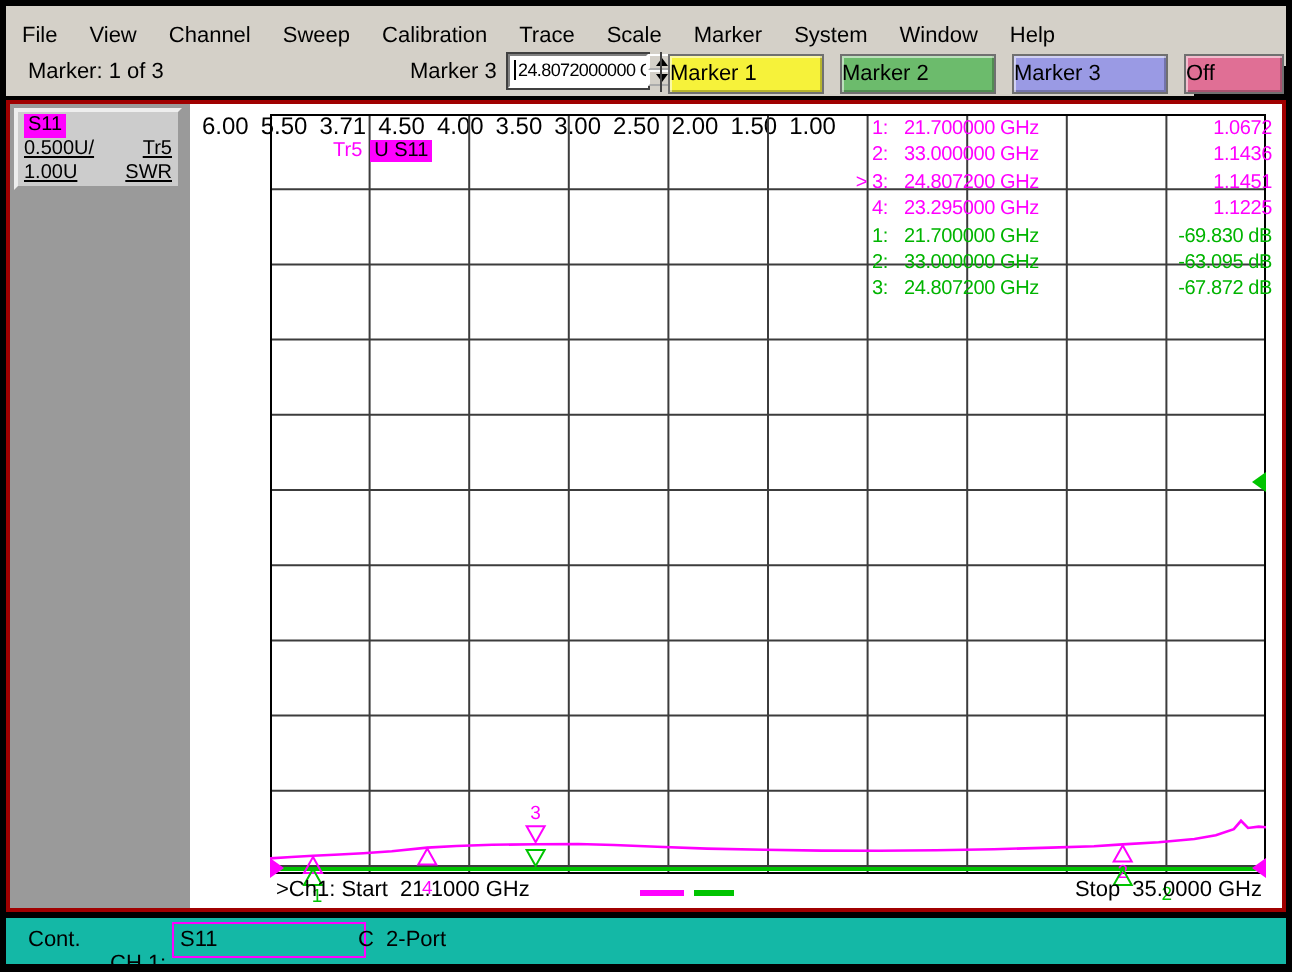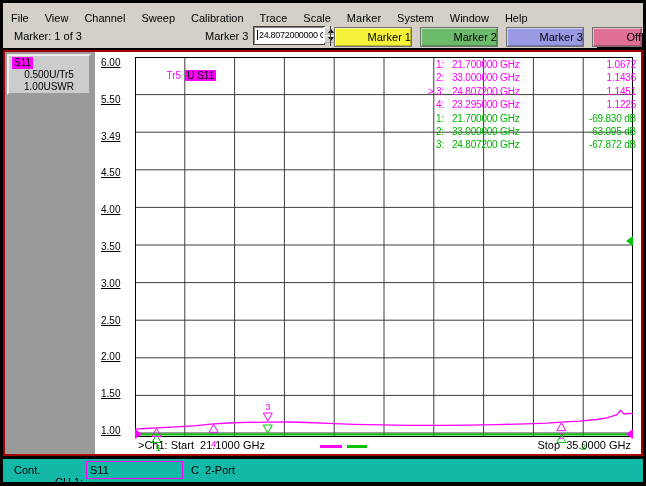--- a/index.html
+++ b/index.html
@@ -23,36 +23,36 @@
   .caret{display:inline-block;width:1px;height:10px;background:#000;vertical-align:-2px;margin-right:1px;}
   .tb-spin{position:absolute;left:321px;top:3px;width:13px;height:17px;}
   .spin-btn{width:13px;height:8px;background:#d4d0c8;border:1px outset #fff;box-sizing:border-box;
             display:flex;align-items:center;justify-content:center;padding:0;}
   .tri-up{width:0;height:0;border-left:3px solid transparent;border-right:3px solid transparent;
           border-bottom:4px solid #000;}
   .tri-dn{width:0;height:0;border-left:3px solid transparent;border-right:3px solid transparent;
           border-top:4px solid #000;}
   .tb-btn{position:absolute;top:3px;height:20px;border:1px solid #707070;box-sizing:border-box;
           box-shadow:inset 1px 1px 0 rgba(255,255,255,.55),inset -1px -1px 0 rgba(0,0,0,.25);
-          font-size:11px;text-align:right;line-height:18px;color:#000;cursor:default;}
+          font-size:11px;text-align:left;line-height:18px;color:#000;cursor:default;}
   .tb-divider{position:absolute;left:327px;top:2px;width:1px;height:20px;background:#404040;}
 
   
   .main{position:absolute;left:3px;top:50px;width:640px;height:406px;border:2px solid #a00000;
         background:#fff;box-sizing:border-box;}
   .sidebar{position:absolute;left:0;top:0;width:90px;height:100%;background:#9a9a9a;}
   .tracebox{position:absolute;left:2px;width:84px;height:41px;background:#ccc;
             border:2px outset #eee;font-size:10px;line-height:12px;padding:1px 3px;
             box-sizing:border-box;color:#000;}
-  .tbx-row{display:flex;justify-content:center;}
+  .tbx-row{display:flex;justify-content:space-between;text-decoration:underline;}
   .meas-chip{display:inline-block;padding:0 2px;color:#000;}
 
   .chartwrap{position:absolute;left:90px;top:0;right:0;bottom:0;background:#fff;}
   .yticks{position:absolute;left:0;top:5px;width:36px;height:380px;display:flex;
-          flex-direction:column;justify-content:space-between;font-size:10px;color:#000;text-decoration:underline;}
+          flex-direction:row;justify-content:space-between;font-size:12px;color:#000;}
   .yticks div{height:12px;line-height:12px;padding-left:6px;}
   #plot{position:absolute;left:40px;top:5px;}
   .plot-title{position:absolute;left:55px;top:7px;font-size:10px;white-space:pre;}
   .plot-title .tr{color:#ff00ff;}
   .plot-title .chip{background:#ff00ff;color:#000;padding:0 2px;margin-left:4px;}
 
   .readout{position:absolute;top:6px;right:5px;font-size:10px;letter-spacing:-0.2px;}
   .ro-row{display:flex;height:13.4px;line-height:13.4px;}
   .ro-n{width:26px;text-align:right;white-space:pre;}
   .ro-f{width:100px;padding-left:8px;white-space:pre;}
@@ -64,21 +64,21 @@
   .xa-stop{position:absolute;right:2px;top:0;white-space:pre;}
   .dash{position:absolute;top:6px;height:3px;}
 
   
   .statusbar{position:absolute;left:3px;top:459px;width:640px;height:23px;background:#14b8a6;
              font-size:11px;color:#000;}
   .sb-cont{position:absolute;left:11px;top:5px;}
   .sb-ch{position:absolute;left:52px;top:17px;}
   .sb-meas{position:absolute;left:83px;top:2px;width:92px;height:16px;border:1px solid #ff00ff;
            line-height:16px;padding-left:3px;}
-  .sb-cal{position:absolute;left:188px;top:5px;white-space:pre;}
+  .sb-cal{position:absolute;left:176px;top:5px;white-space:pre;}
   .sb-lcl{position:absolute;right:18px;top:5px;margin-top:36px;}
 </style>
 </head>
 <body>
 
 <div class="menubar" id="menubar">
     <span class="menu-item">File</span>
     <span class="menu-item">View</span>
     <span class="menu-item">Channel</span>
     <span class="menu-item">Sweep</span>
@@ -118,21 +118,21 @@
         <div class="tbx-row">
           <span>1.00U</span>
           <span>SWR</span>
         </div>
       </div>
     </div>
   <div class="chartwrap">
     <div class="yticks" id="yticks">
         <div>6.00</div>
         <div>5.50</div>
-        <div>3.49</div>
+        <div>3.71</div>
         <div>4.50</div>
         <div>4.00</div>
         <div>3.50</div>
         <div>3.00</div>
         <div>2.50</div>
         <div>2.00</div>
         <div>1.50</div>
         <div>1.00</div>
       </div>
     <svg id="plot" width="498" height="398">

